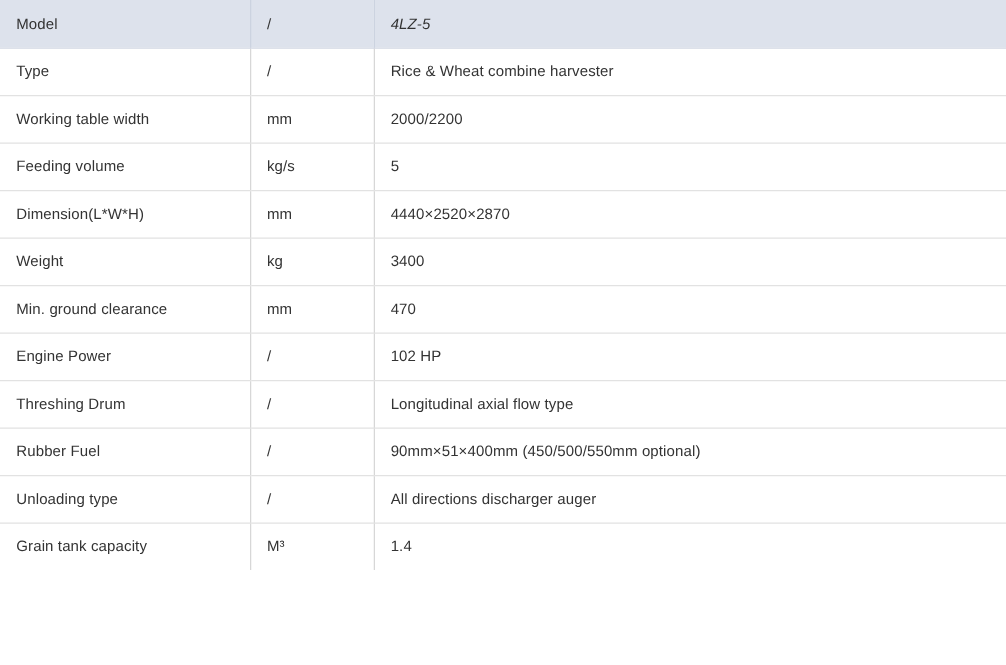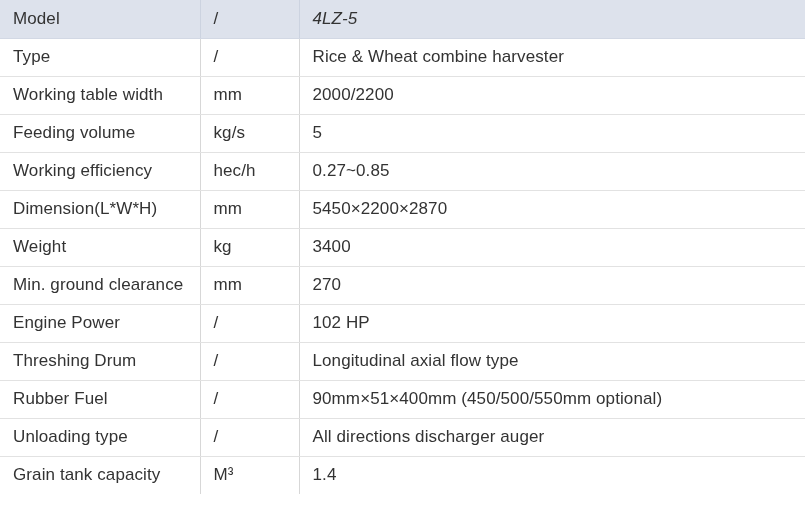--- a/index.html
+++ b/index.html
@@ -13,21 +13,21 @@
     width: 805px;
     height: 532px;
     overflow: hidden;
     font-family: "Liberation Sans", "DejaVu Sans", sans-serif;
     color: #333333;
   }
   .spec-table {
     width: 805px;
     border-collapse: collapse;
     table-layout: fixed;
-    font-size: 17px;
+    font-size: 12px;
   }
   .spec-table col.col-param { width: 200px; }
   .spec-table col.col-unit  { width: 99px; }
   .spec-table col.col-value { width: 506px; }
 
   .spec-table tr {
     height: 38px;
   }
   .spec-table td {
     height: 38px;
@@ -85,38 +85,33 @@
         <td class="cell-parameter">Working table width</td>
         <td class="cell-unit">mm</td>
         <td class="cell-value">2000/2200</td>
       </tr>
       <tr>
         <td class="cell-parameter">Feeding volume</td>
         <td class="cell-unit">kg/s</td>
         <td class="cell-value">5</td>
       </tr>
       <tr>
-        <td class="cell-parameter">Working efficiency</td>
-        <td class="cell-unit">hec/h</td>
-        <td class="cell-value">0.27~0.85</td>
-      </tr>
-      <tr>
         <td class="cell-parameter">Dimension(L*W*H)</td>
         <td class="cell-unit">mm</td>
-        <td class="cell-value">5450×2200×2870</td>
+        <td class="cell-value">4440×2520×2870</td>
       </tr>
       <tr>
         <td class="cell-parameter">Weight</td>
         <td class="cell-unit">kg</td>
         <td class="cell-value">3400</td>
       </tr>
       <tr>
         <td class="cell-parameter">Min. ground clearance</td>
         <td class="cell-unit">mm</td>
-        <td class="cell-value">270</td>
+        <td class="cell-value">470</td>
       </tr>
       <tr>
         <td class="cell-parameter">Engine Power</td>
         <td class="cell-unit">/</td>
         <td class="cell-value">102 HP</td>
       </tr>
       <tr>
         <td class="cell-parameter">Threshing Drum</td>
         <td class="cell-unit">/</td>
         <td class="cell-value">Longitudinal axial flow type</td>

